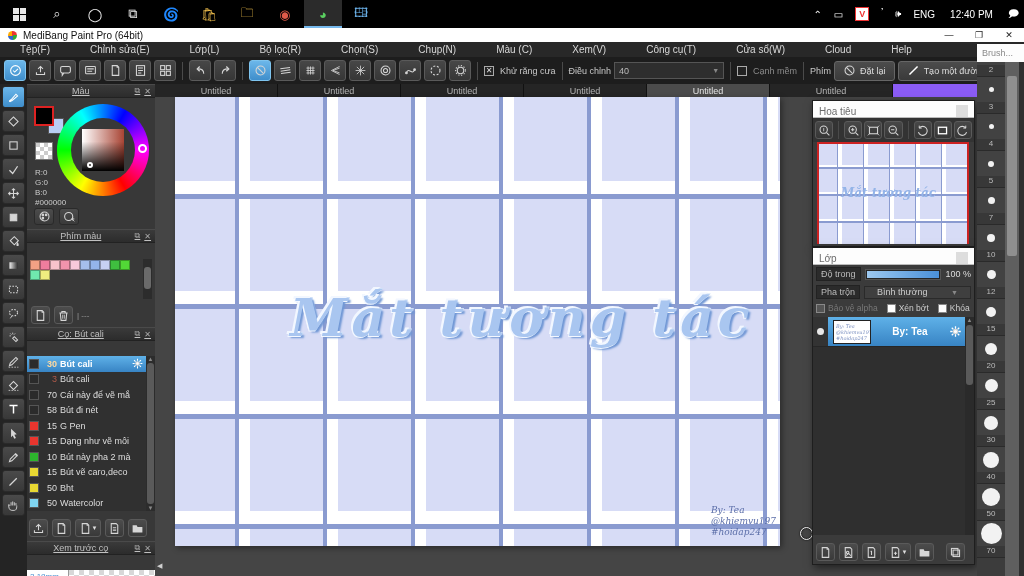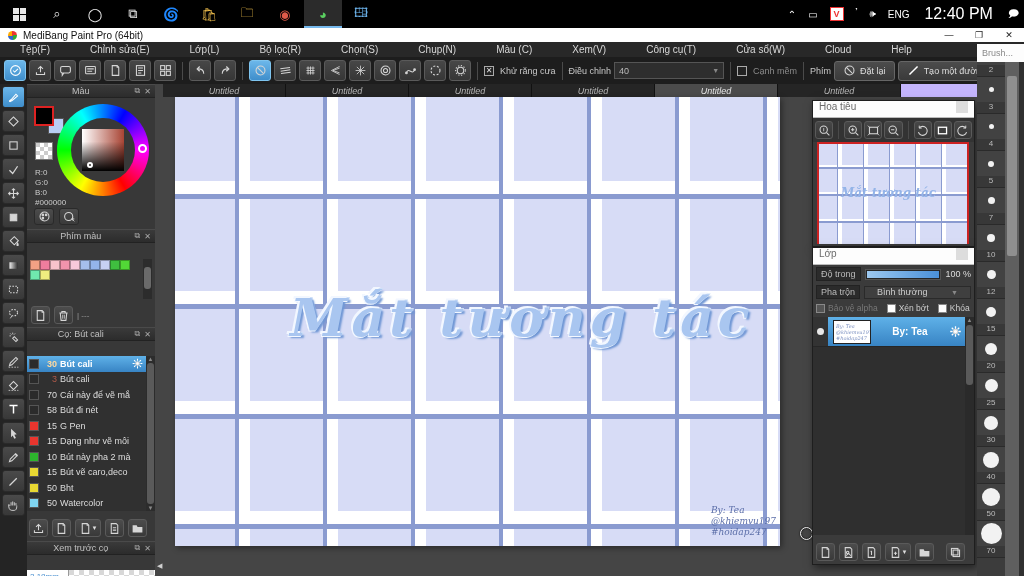--- a/index.html
+++ b/index.html
@@ -9,21 +9,21 @@
 
   
   .taskbar { position:absolute; left:0; top:0; width:1024px; height:28px; background:#000;
              display:flex; align-items:center; color:#fff; }
   .tb-left { display:flex; align-items:center; height:100%; }
   .tb-icon { width:38px; height:28px; display:flex; align-items:center; justify-content:center;
              font-size:13px; color:#e8e8e8; }
   .tb-icon.active { background:#2b2b2b; box-shadow:inset 0 -2px 0 #76b9ed; }
   .tb-right { margin-left:auto; display:flex; align-items:center; height:100%; gap:2px; }
   .tb-sys { padding:0 5px; font-size:10px; color:#fff; display:flex; align-items:center; height:100%; }
-  .tb-clock { font-size:16px; padding:0 8px; }
+  .tb-clock { font-size:10px; padding:0 8px; }
   .vbadge { background:#fff; color:#e33; border:1px solid #e33; font-weight:bold; font-size:9px;
             width:14px; height:14px; display:flex; align-items:center; justify-content:center; }
   .winlogo { display:grid; grid-template-columns:6px 6px; grid-template-rows:6px 6px; gap:1px; }
   .winlogo div { background:#e8e8e8; }
 
   
   .titlebar { position:absolute; left:0; top:28px; width:1024px; height:14px; background:#fff;
               display:flex; align-items:center; font-size:10px; color:#111; }
   .app-ico { width:9px; height:9px; border-radius:50%;
              background:conic-gradient(#e33 0 25%, #3a3 25% 50%, #36c 50% 75%, #fa0 75%); margin:0 6px 0 8px; }
@@ -55,21 +55,21 @@
   
   .toolcol { position:absolute; left:0; top:84px; width:27px; height:492px; background:#242424;
              display:flex; flex-direction:column; align-items:center; padding-top:2px; gap:2px; }
   .tool { width:23px; height:22px; background:linear-gradient(#4a4a4a,#383838); border:1px solid #2a2a2a;
           border-radius:3px; display:flex; align-items:center; justify-content:center; color:#ddd; flex:none; }
   .tool.sel { background:linear-gradient(#6cb7ea,#3f8ecb); }
 
   
   .ldock { position:absolute; left:27px; top:84px; width:128px; height:492px; background:#383838; }
   .phead { height:14px; background:linear-gradient(#3a3a3a,#2c2c2c); border-top:1px solid #4a4a4a;
-           border-bottom:1px solid #222; display:flex; align-items:center; font-size:9px; color:#c0c0c0; }
+           border-bottom:1px solid #222; display:flex; align-items:center; font-size:9px; color:#c0c0c0;text-decoration:underline; }
   .phead .ptitle { flex:1; text-align:center; }
   .phead .hico { font-size:8px; color:#aaa; margin-right:4px; }
   .colorpanel { position:relative; height:131px; background:#383838; }
   .fgswatch { position:absolute; left:7px; top:8px; width:20px; height:20px; background:#000; border:2px solid #d22; z-index:2; }
   .bgswatch { position:absolute; left:21px; top:20px; width:16px; height:16px; background:#b9cdf5; border:1px solid #555; }
   .trswatch { position:absolute; left:8px; top:44px; width:18px; height:18px; border:1px solid #777;
               background:conic-gradient(#fff 0 25%, #ccc 0 50%, #fff 0 75%, #ccc 0) 0 0/8px 8px; }
   .rgbtxt { position:absolute; left:8px; top:70px; font-size:8px; color:#ccc; line-height:10px; }
   .wheel { position:absolute; right:6px; top:6px; width:92px; height:92px; border-radius:50%;
            background:conic-gradient(from 90deg, #f0f, #f00, #ff0, #0f0, #0ff, #00f, #f0f); }
@@ -105,21 +105,21 @@
   .bbtns { position:absolute; left:2px; bottom:4px; display:flex; gap:4px; align-items:center; }
 
   .prevpanel { position:relative; height:62px; }
   .prevbody { position:absolute; left:0; top:15px; width:128px; height:47px; display:flex; }
   .prevleft { width:42px; background:#fff; border-right:1px solid #999; position:relative; }
   .prevleft .mm { position:absolute; left:3px; top:2px; font-size:8px; color:#4a90d0; }
   .prevright { flex:1; background:conic-gradient(#fff 0 25%, #d8d8d8 0 50%, #fff 0 75%, #d8d8d8 0) 0 0/10px 10px; position:relative; }
 
   
   .workspace { position:absolute; left:155px; top:84px; width:822px; height:492px; background:#454545; }
-  .tabbar { position:absolute; left:8px; top:0; width:822px; height:13px; background:#c4b5fd; display:flex;font-style:italic; }
+  .tabbar { position:absolute; left:0; top:0; width:822px; height:13px; background:#8b5cf6; display:flex; }
   .tab { width:123px; height:13px; background:#252525; border-right:1px solid #111; color:#b5b5b5;
          font-size:9px; display:flex; align-items:center; justify-content:center; }
   .tab.active { background:#4b4b4b; color:#e5e5e5; }
   .canvas { position:absolute; left:20px; top:13px; width:605px; height:449px; background:#d7dcf6;
             background-image:
               repeating-linear-gradient(90deg, rgba(0,0,0,0) 0 60px, #8a9bd0 60px 64px, rgba(0,0,0,0) 64px 88px),
               repeating-linear-gradient(180deg, rgba(0,0,0,0) 0 97px, #8a9bd0 97px 102px, rgba(0,0,0,0) 102px 110px),
               repeating-linear-gradient(90deg, rgba(0,0,0,0) 0 64px, #ffffff 64px 75px, rgba(0,0,0,0) 75px 88px),
               repeating-linear-gradient(180deg, rgba(0,0,0,0) 0 84px, #ffffff 84px 97px, rgba(0,0,0,0) 97px 110px);
             box-shadow:2px 2px 6px rgba(0,0,0,.4); }
@@ -127,21 +127,21 @@
                   font-weight:bold; font-size:52px; letter-spacing:4px; color:#a9c6f0; white-space:nowrap;
                   text-shadow:-2px -2px 0 #f2f7ff, -1px 1px 0 #f2f7ff, 2px 2px 2px #6f96d4, 1px -1px 0 #cfe0f8; }
   .signature { position:absolute; right:4px; bottom:8px; font-family:"DejaVu Serif", serif; font-style:italic;
                font-size:9px; line-height:11px; color:#5b6ea8; text-align:left; }
   .cursor-circle { position:absolute; left:645px; top:443px; width:13px; height:13px; border-radius:50%;
                    border:1.5px solid #f0f0f0; box-shadow:0 0 2px #000 inset, 0 0 2px #000; }
   .collapse-arrow { position:absolute; left:157px; top:562px; color:#cfcfcf; font-size:7px; }
 
   
   .float { position:absolute; background:#3b3b3b; border:1px solid #1e1e1e; box-shadow:2px 3px 8px rgba(0,0,0,.5); }
-  .fhead { height:17px; background:#fdfdfd; color:#6c6c6c; font-size:10px; display:flex; align-items:flex-start;
+  .fhead { height:17px; background:#fdfdfd; color:#6c6c6c; font-size:10px; display:flex; align-items:flex-end;
            padding:0 6px; border-bottom:1px solid #bbb; }
   .fhead .hbtn { margin-left:auto; width:12px; height:12px; background:#ddd; }
   .nav { left:812px; top:100px; width:163px; height:147px; }
   .nav-tools { display:flex; gap:2px; padding:3px 2px; background:#333; align-items:center; }
   .nav-tools .tbtn { width:19px; height:18px; }
   .nav-thumb { position:relative; margin-left:4px; width:152px; height:102px; border:2px solid #c22;
                border-bottom:none; overflow:hidden; background:#d7dcf6;
                background-image:
                  repeating-linear-gradient(90deg, rgba(0,0,0,0) 0 18px, #8a9bd0 18px 19.5px, rgba(0,0,0,0) 19.5px 26px),
                  repeating-linear-gradient(180deg, rgba(0,0,0,0) 0 23px, #8a9bd0 23px 24.5px, rgba(0,0,0,0) 24.5px 27px),

